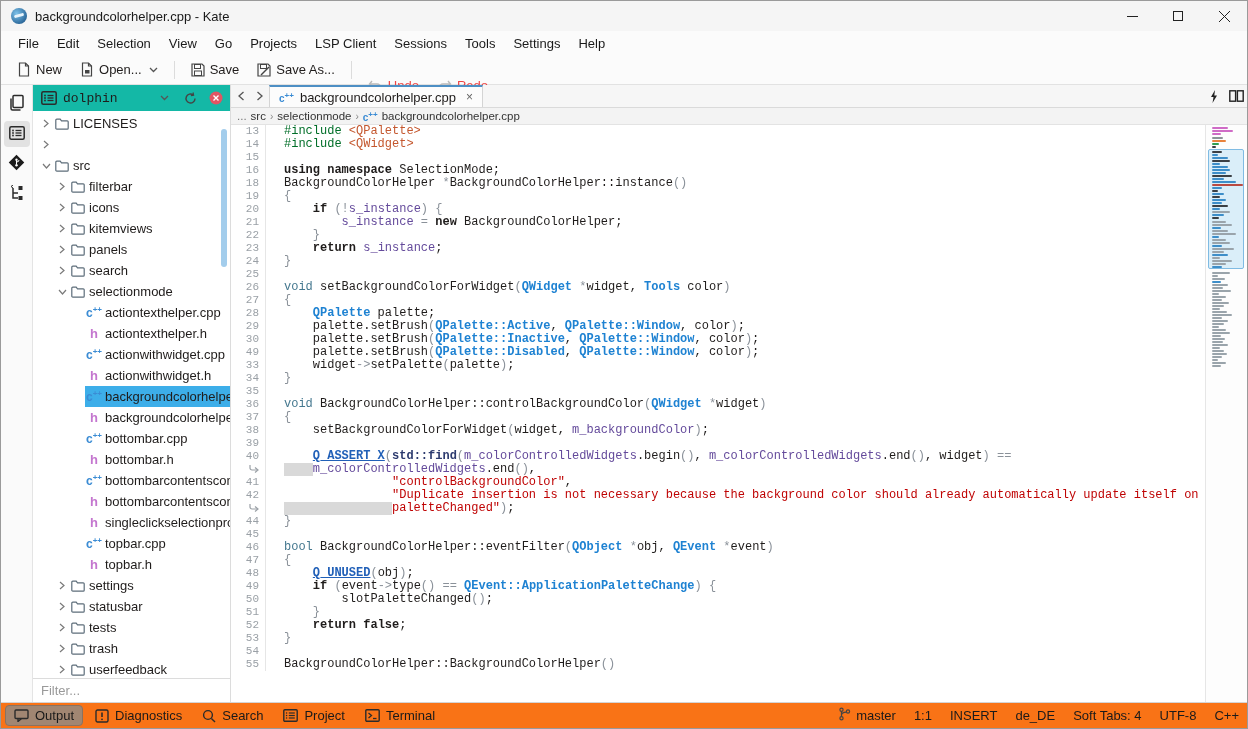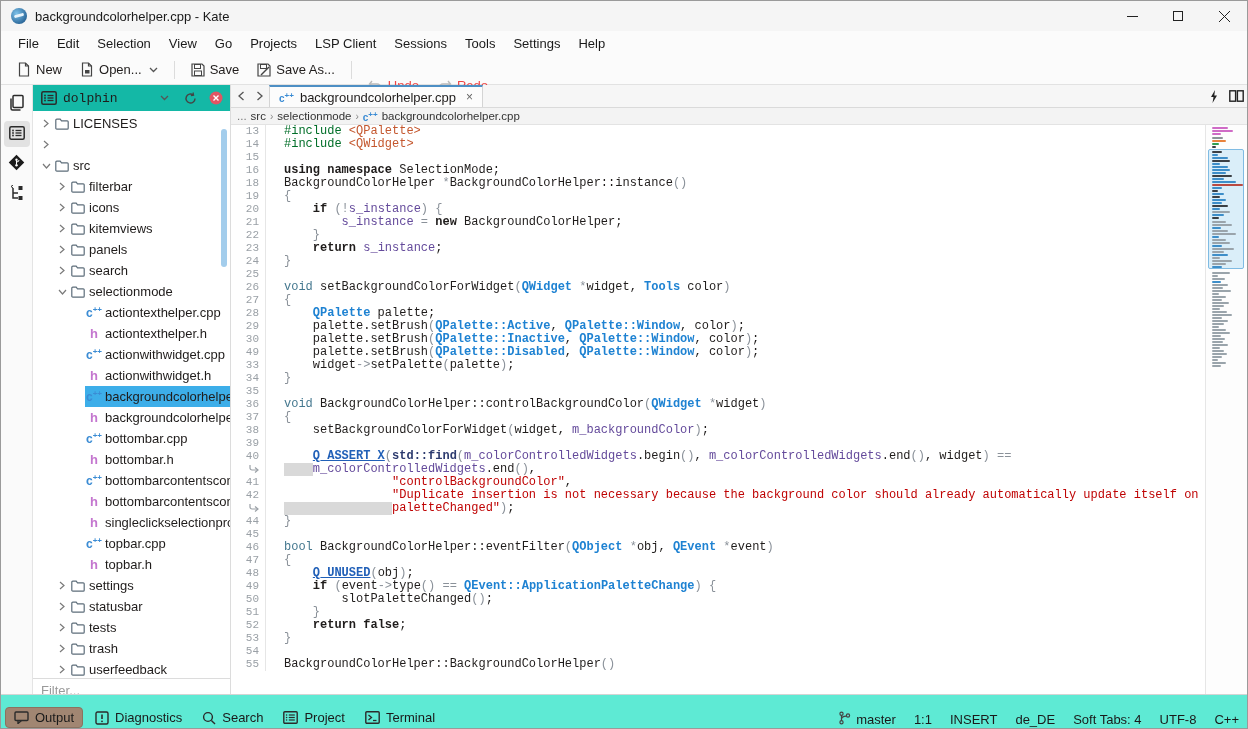--- a/index.html
+++ b/index.html
@@ -101,22 +101,22 @@
   .op { color:#8a9199; }
   .tx { color:#1f1c1b; }
 
   
   .minimap-col { position:absolute; top:0; right:0; bottom:0; width:42px; background:#fdfdfd; border-left:1px solid #e6e6e6; }
   .minimap { position:absolute; top:0; left:4px; width:32px; bottom:0; }
   .mm-view { position:absolute; left:-2px; right:-2px; background:rgba(61,174,233,.18); border:1px solid #7fbbe3; border-radius:2px; }
   .mm-bar { position:absolute; left:2px; height:2px; border-radius:1px; }
 
   
-  .statusbar { position:absolute; left:0; right:0; bottom:0; height:34px; background:#5eead4;
-    border-top:1px solid #d4d4d4; display:flex; align-items:flex-end; font-size:13px; padding:0 8px 0 4px; }
+  .statusbar { position:absolute; left:0; right:0; bottom:0; height:26px; background:#f97316;
+    border-top:1px solid #d4d4d4; display:flex; align-items:center; font-size:13px; padding:0 8px 0 4px; }
   .sb-btn { display:flex; align-items:center; gap:6px; padding:2px 8px; border-radius:4px; color:#1a1a1a; }
   .sb-btn .i { display:flex; color:#2b2b2b; }
   .sb-btn.active { background:#a18672; border:1px solid #8a7260; }
   .sb-spacer { flex:1; }
   .sb-right { display:flex; align-items:center; gap:18px; color:#1a1a1a; }
   .sb-seg { display:flex; align-items:center; gap:5px; }
 </style>
 </head>
 <body>
 

